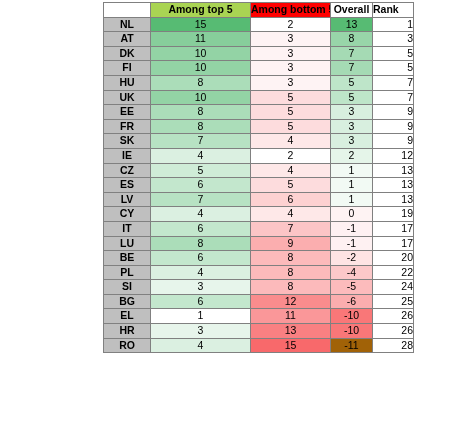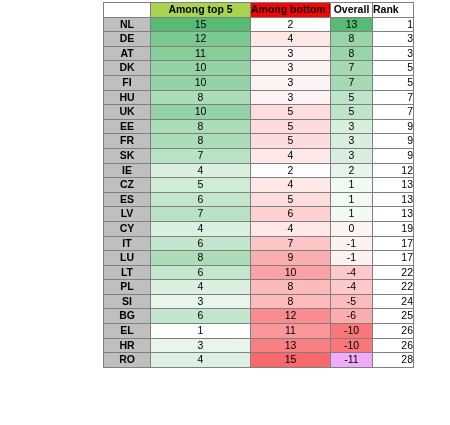--- a/index.html
+++ b/index.html
@@ -112,27 +112,20 @@
     </thead>
     <tbody id="tbody">
         <tr>
           <td class="label">NL</td>
           <td class="num" style="background: rgb(87, 187, 115);">15</td>
           <td class="num" style="background: rgb(255, 255, 255);">2</td>
           <td class="num" style="background: rgb(87, 187, 115);">13</td>
           <td class="rank">1</td>
         </tr>
         <tr>
-          <td class="label">DE</td>
-          <td class="num" style="background: rgb(123, 202, 145);">12</td>
-          <td class="num" style="background: rgb(254, 232, 232);">4</td>
-          <td class="num" style="background: rgb(152, 213, 169);">8</td>
-          <td class="rank">3</td>
-        </tr>
-        <tr>
           <td class="label">AT</td>
           <td class="num" style="background: rgb(135, 206, 155);">11</td>
           <td class="num" style="background: rgb(254, 243, 244);">3</td>
           <td class="num" style="background: rgb(152, 213, 169);">8</td>
           <td class="rank">3</td>
         </tr>
         <tr>
           <td class="label">DK</td>
           <td class="num" style="background: rgb(147, 211, 165);">10</td>
           <td class="num" style="background: rgb(254, 243, 244);">3</td>
@@ -224,25 +217,25 @@
           <td class="rank">17</td>
         </tr>
         <tr>
           <td class="label">LU</td>
           <td class="num" style="background: rgb(171, 221, 185);">8</td>
           <td class="num" style="background: rgb(251, 174, 175);">9</td>
           <td class="num" style="background: rgb(254, 241, 242);">-1</td>
           <td class="rank">17</td>
         </tr>
         <tr>
-          <td class="label">LT</td>
-          <td class="num" style="background: rgb(195, 231, 205);">6</td>
-          <td class="num" style="background: rgb(251, 163, 164);">10</td>
-          <td class="num" style="background: rgb(252, 200, 201);">-4</td>
-          <td class="rank">22</td>
+          <td class="label">BE</td>
+          <td class="num" style="background: rgb(195, 231, 205);">6</td>
+          <td class="num" style="background: rgb(252, 186, 187);">8</td>
+          <td class="num" style="background: rgb(254, 228, 228);">-2</td>
+          <td class="rank">20</td>
         </tr>
         <tr>
           <td class="label">PL</td>
           <td class="num" style="background: rgb(219, 240, 225);">4</td>
           <td class="num" style="background: rgb(252, 186, 187);">8</td>
           <td class="num" style="background: rgb(252, 200, 201);">-4</td>
           <td class="rank">22</td>
         </tr>
         <tr>
           <td class="label">SI</td>
@@ -269,18 +262,18 @@
           <td class="label">HR</td>
           <td class="num" style="background: rgb(231, 245, 235);">3</td>
           <td class="num" style="background: rgb(249, 128, 130);">13</td>
           <td class="num" style="background: rgb(249, 119, 120);">-10</td>
           <td class="rank">26</td>
         </tr>
         <tr>
           <td class="label">RO</td>
           <td class="num" style="background: rgb(219, 240, 225);">4</td>
           <td class="num" style="background: rgb(248, 105, 107);">15</td>
-          <td class="num" style="background: #f0abfc;">-11</td>
+          <td class="num" style="background: #a16207;">-11</td>
           <td class="rank">28</td>
         </tr>
       </tbody>
   </table>
 </div>
 
 </body></html>

